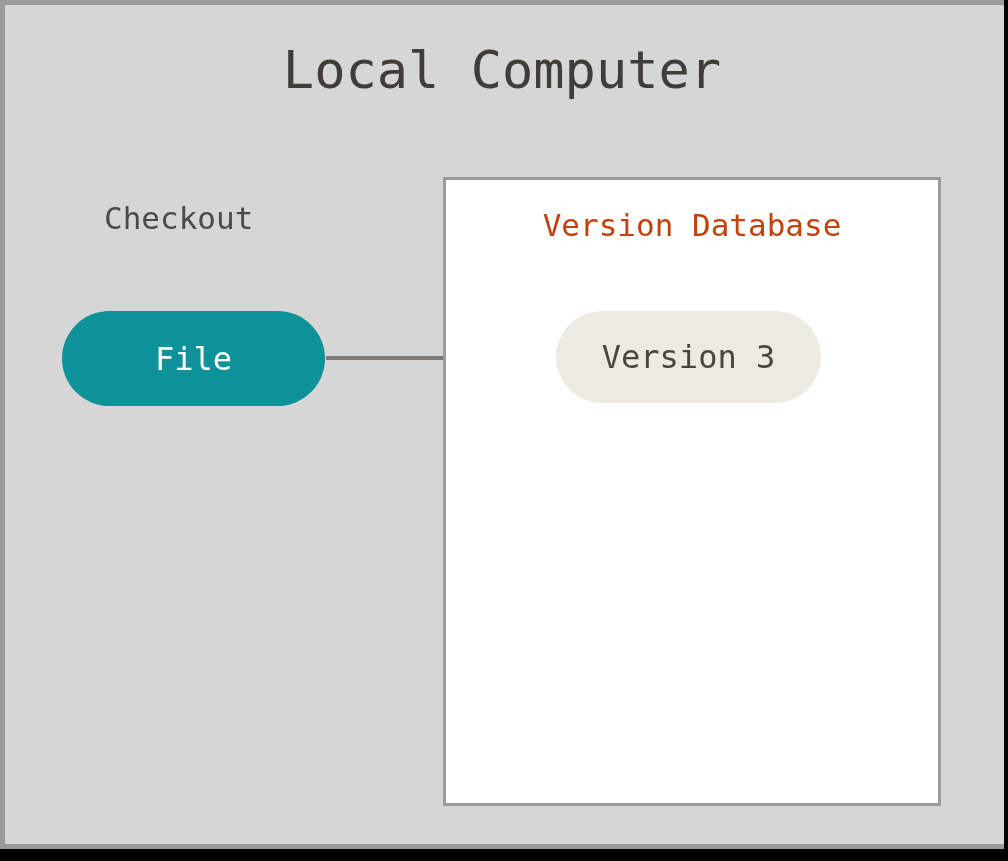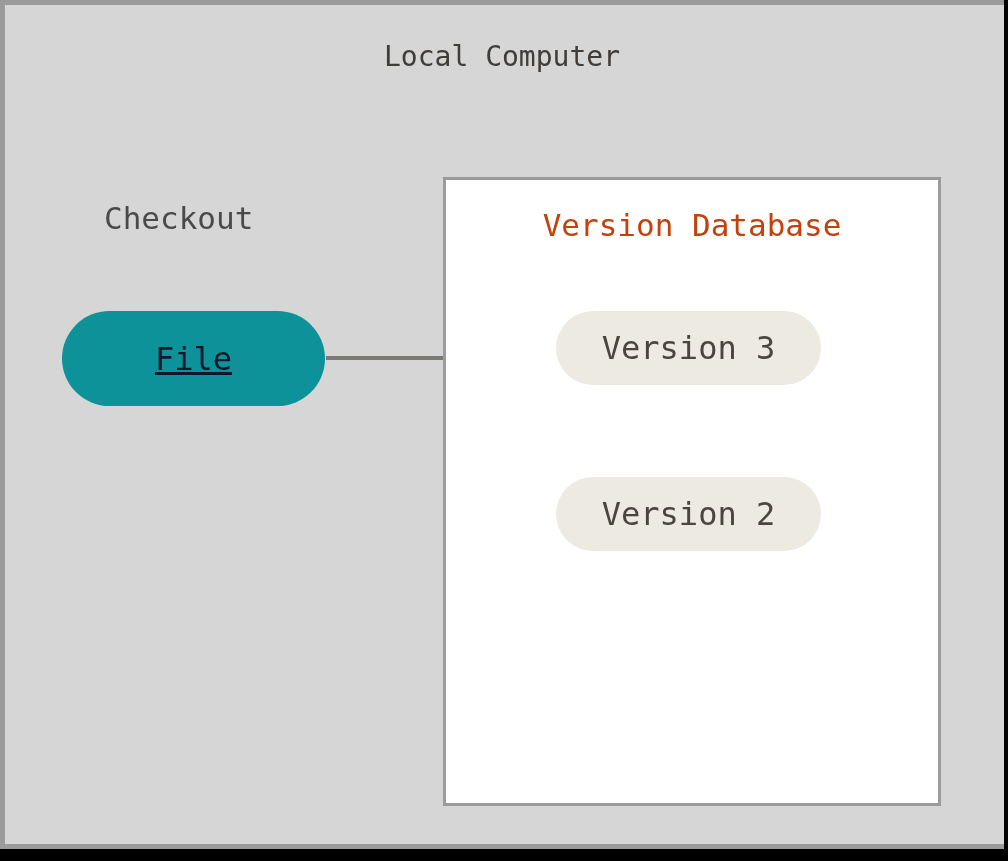--- a/index.html
+++ b/index.html
@@ -37,21 +37,21 @@
     height: 861px;
   }
 
   
   #diagram-title {
     position: absolute;
     left: 0;
     top: 40px;
     width: 1004px;
     text-align: center;
-    font-size: 28px;
+    font-size: 52px;
     color: #403c38;
     letter-spacing: 0px;
     white-space: pre;
   }
 
   
   #checkout-label {
     position: absolute;
     left: 104px;
     top: 200px;
@@ -114,28 +114,27 @@
     justify-content: center;
     border-radius: 999px;
     white-space: pre;
   }
   #node-file {
     left: 62px;
     top: 311px;
     width: 263px;
     height: 95px;
     background: #0c9298;
-    color: #0f172a;
+    color: #ffffff;
     font-size: 32px;
-    text-decoration: underline;
   }
   .version-node {
     left: 556px;
     width: 265px;
-    height: 74px;
+    height: 92px;
     background: #edebe1;
     color: #4a453f;
     font-size: 32px;
   }
   #node-version-3 { top: 311px; }
   #node-version-2 { top: 477px; }
   #node-version-1 { top: 641px; }
 </style>
 </head>
 <body>
@@ -152,15 +151,14 @@
   <div class="connector" id="connector-v2-v1"></div>
 
   <div id="version-db-panel">
     <div id="version-db-title">Version Database</div>
   </div>
 
   <div class="node" id="node-file">File</div>
 
   <div class="node version-node" id="node-version-3">Version 3</div>
 
-  <div class="node version-node" id="node-version-2">Version 2</div>
 
 </div>
 
 </body></html>

